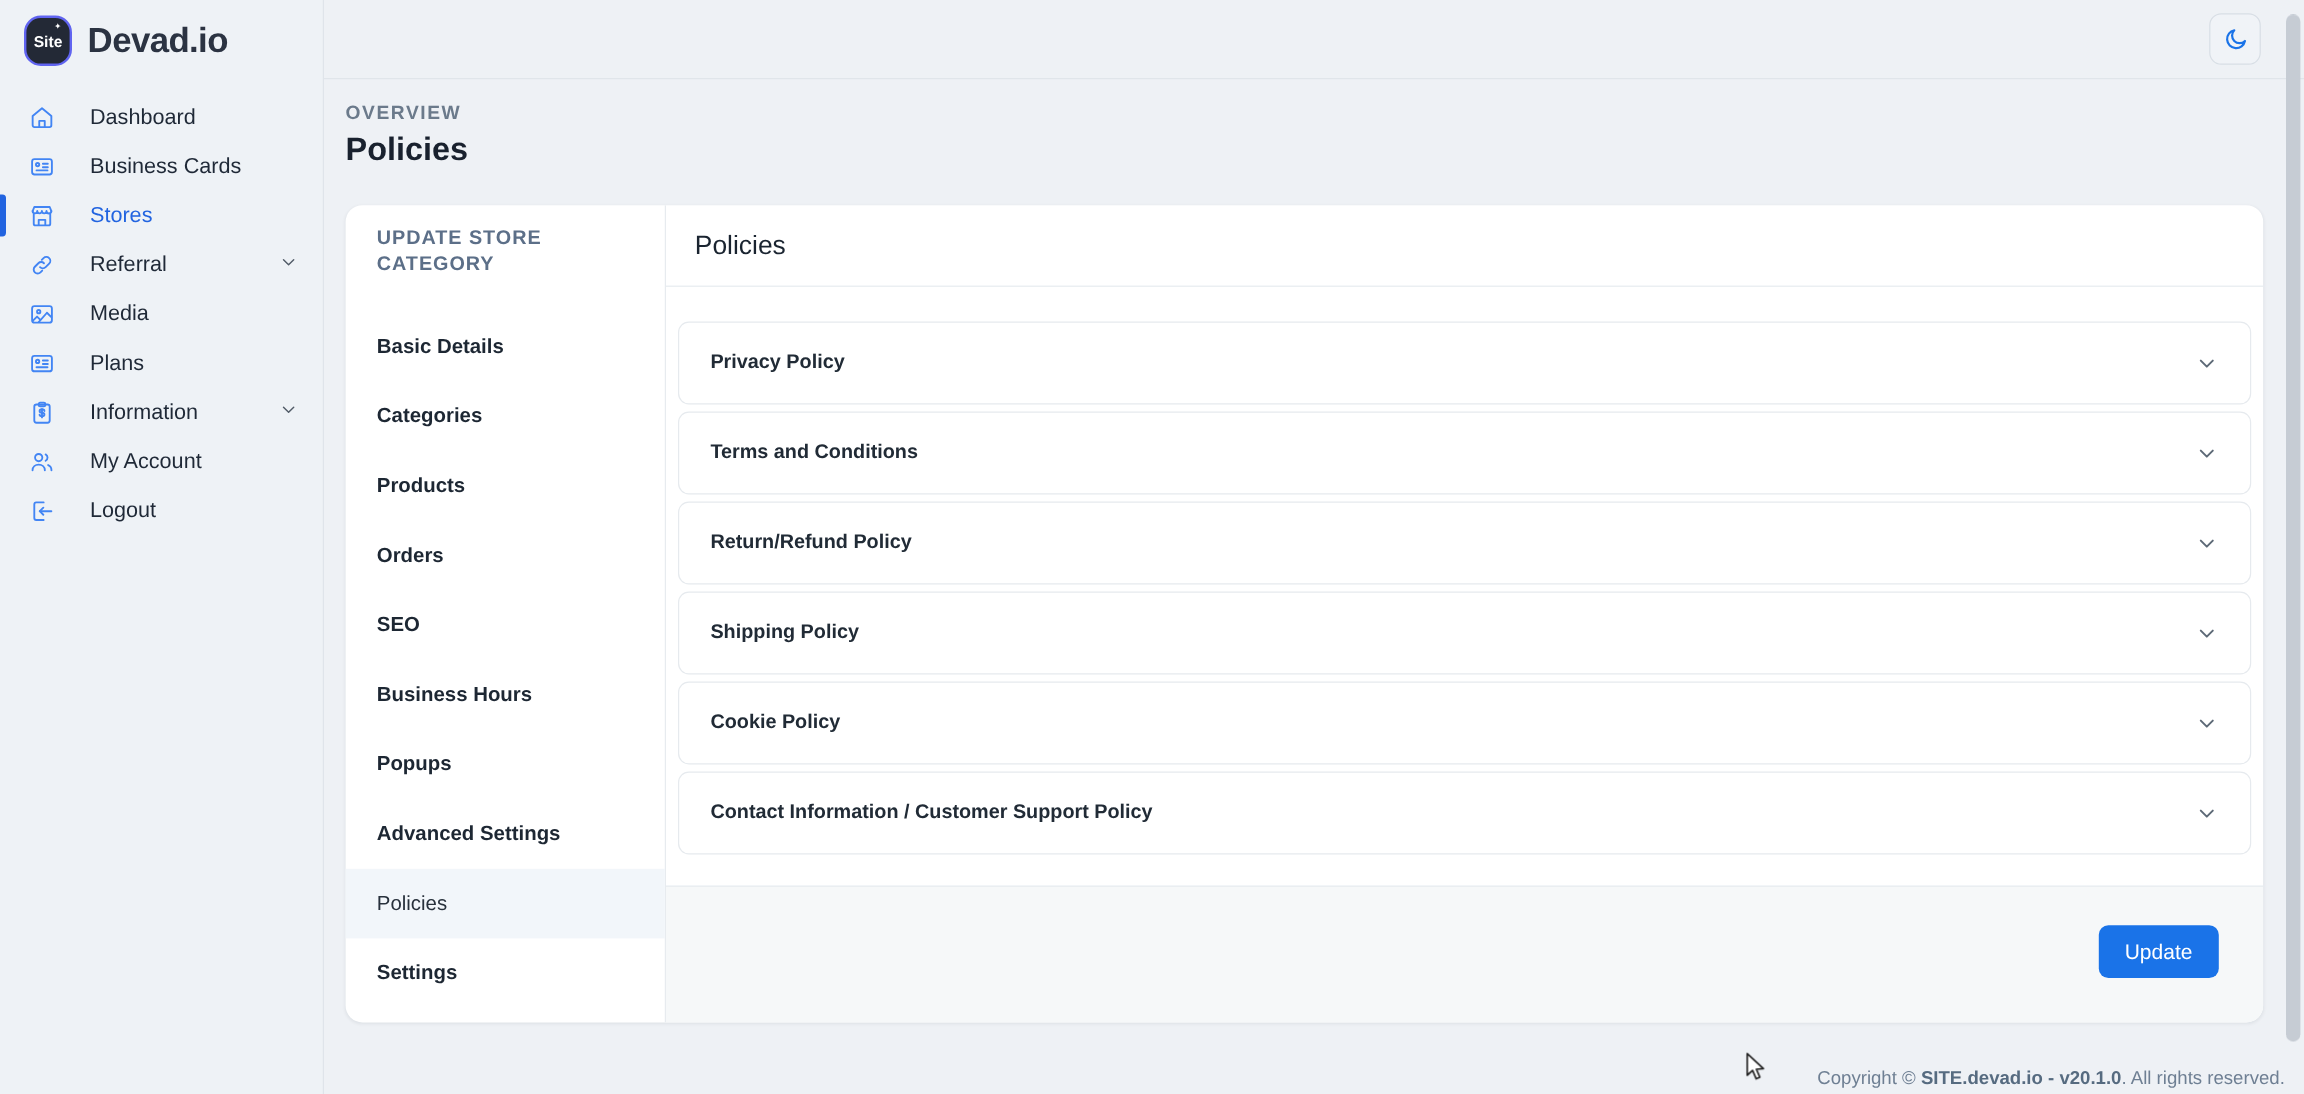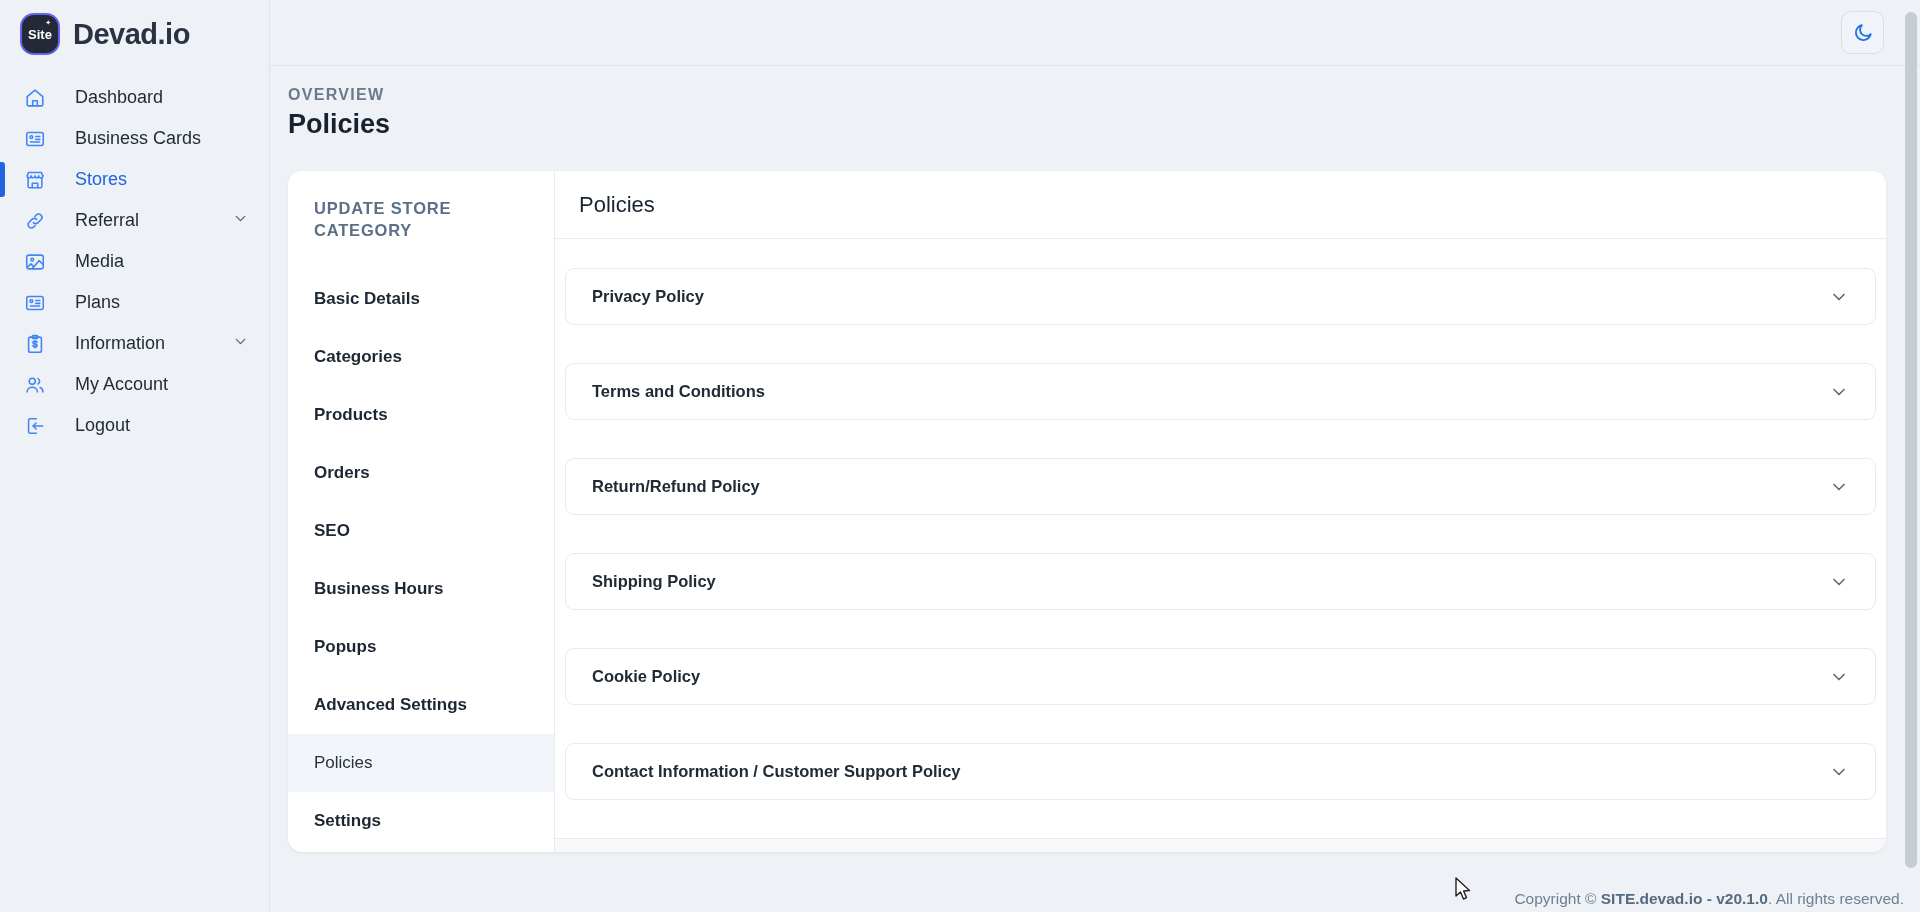--- a/index.html
+++ b/index.html
@@ -37,42 +37,42 @@
     stroke-linecap:round; stroke-linejoin:round; }
 
   .content { padding:20px 34px 0 18px; }
   .eyebrow { font-size:16px; font-weight:700; letter-spacing:1.3px; color:#6b7a8b; }
   .page-title { font-size:27px; font-weight:700; color:#19212e; margin-top:5px; }
 
   .card { margin-top:31px; height:681px; background:#fff; border-radius:14px;
     box-shadow:0 1px 3px rgba(16,24,40,.07); display:flex; overflow:hidden; }
 
   
-  .subnav { width:267px; flex:0 0 267px; border-right:1px solid #e7ebef; padding-top:26px; }
+  .subnav { width:267px; flex:0 0 267px; border-right:1px solid #e7ebef; padding-top:16px; }
   .subnav-heading { padding:0 26px; font-size:16.5px; font-weight:700; letter-spacing:.8px;
     color:#5c6f88; line-height:1.35; max-width:230px; }
   .subnav-list { margin-top:28px; }
   .subnav-item { padding:16px 26px; font-size:17px; font-weight:700; color:#1d2733;
     line-height:26px; cursor:pointer; }
   .subnav-item.active { background:#f2f6fa; font-weight:400; color:#28313c; }
 
   
   .panel { flex:1; display:flex; flex-direction:column; min-width:0; }
   .panel-header { padding:21px 24px 20px 24px; border-bottom:1px solid #e7ebef; }
   .panel-title { font-size:22px; font-weight:500; color:#1a2430; }
   .acc-list { padding:29px 10px 0 10px; }
-  .acc-row { height:57px; border:1px solid #e6eaee; border-radius:9px; margin-bottom:38px;
+  .acc-row { height:69px; border:1px solid #e6eaee; border-radius:9px; margin-bottom:6px;
     display:flex; align-items:center; padding:0 26px; cursor:pointer; background:#fff; }
   .acc-label { font-size:16.5px; font-weight:700; color:#212b36; }
   .acc-chev { margin-left:auto; display:flex; }
   .acc-chev svg, .nav-chev svg { fill:none; stroke-linecap:round; stroke-linejoin:round; }
   .acc-chev svg { width:20px; height:20px; stroke:#5f6b78; stroke-width:2; }
   .panel-footer { margin-top:auto; border-top:1px solid #e7ebef; background:#f6f8f9;
     height:114px; position:relative; }
-  .update-btn { position:absolute; right:21px; top:32px; min-width:100px; height:44px;
+  .update-btn { position:absolute; right:37px; top:32px; min-width:100px; height:44px;
     padding:0 22px; background:#1a73e8; border:none; border-radius:8px; color:#fff;
     font-size:17.5px; font-weight:500; font-family:"Liberation Sans",sans-serif; cursor:pointer;text-align:center; }
 
   
   .page-footer { position:fixed; right:16px; bottom:4px; font-size:15.5px; color:#6e7f93; }
   .page-footer b { color:#566b80; }
   .scroll-thumb { position:fixed; right:3px; top:12px; width:12px; height:856px;
     background:#c6ccd4; border-radius:6px; }
   .cursor { position:fixed; left:1452px; top:876px; width:22px; height:26px; z-index:50; pointer-events:none; }
 </style>

